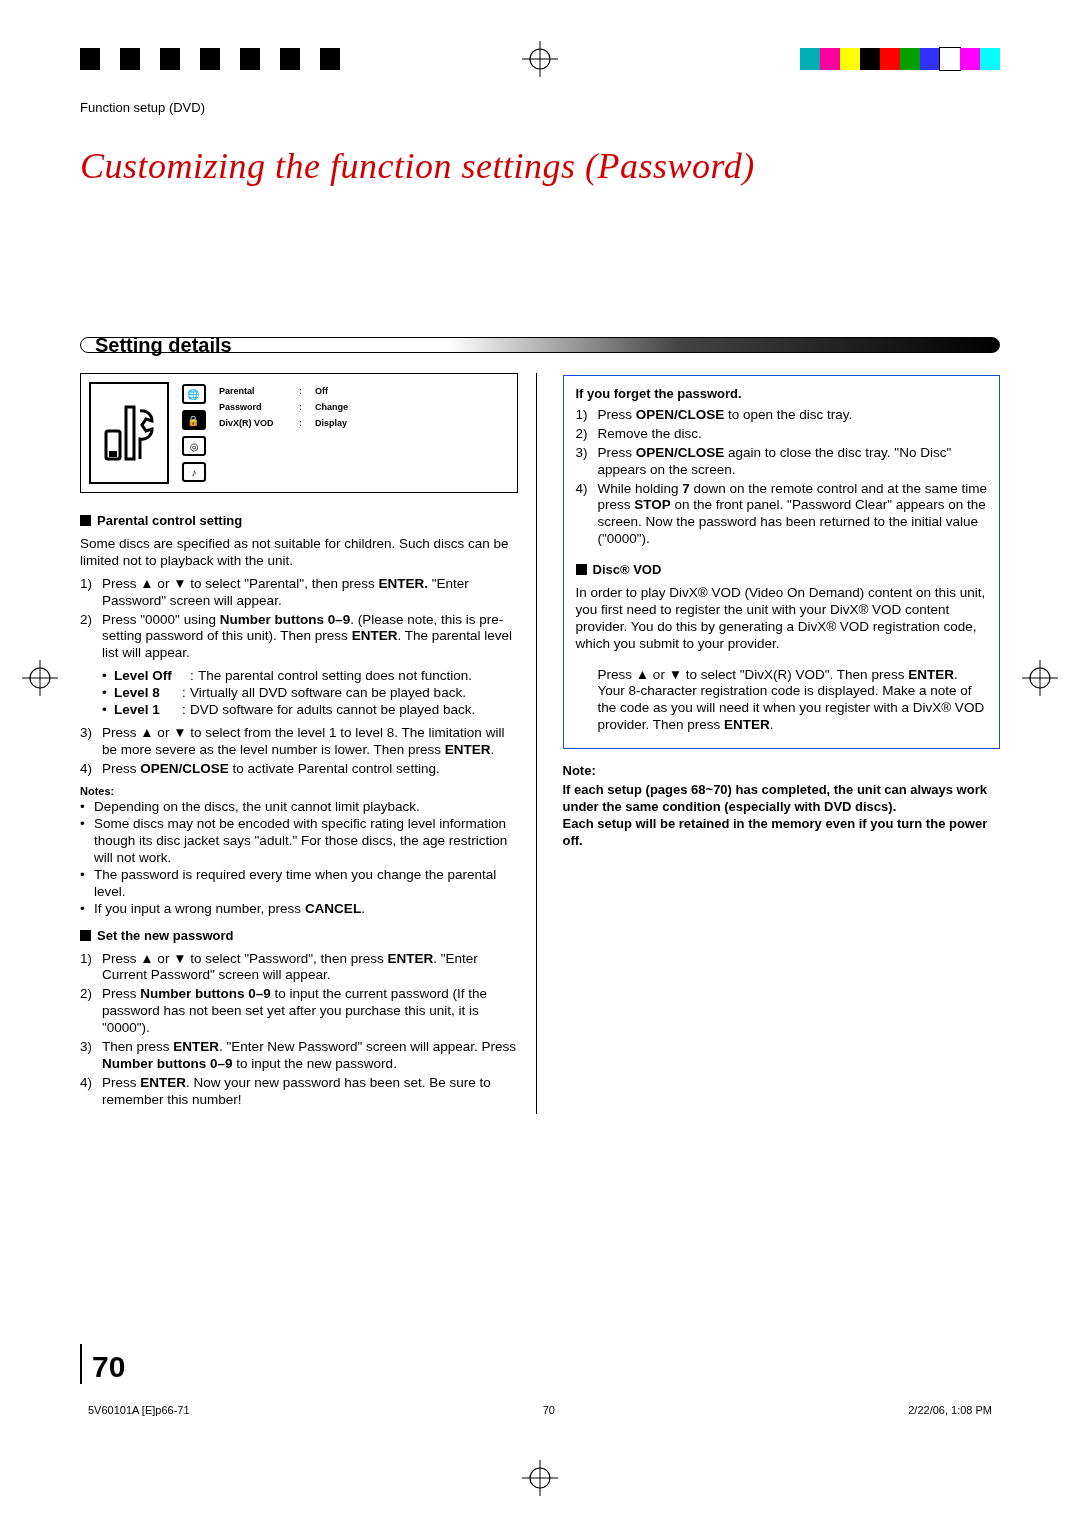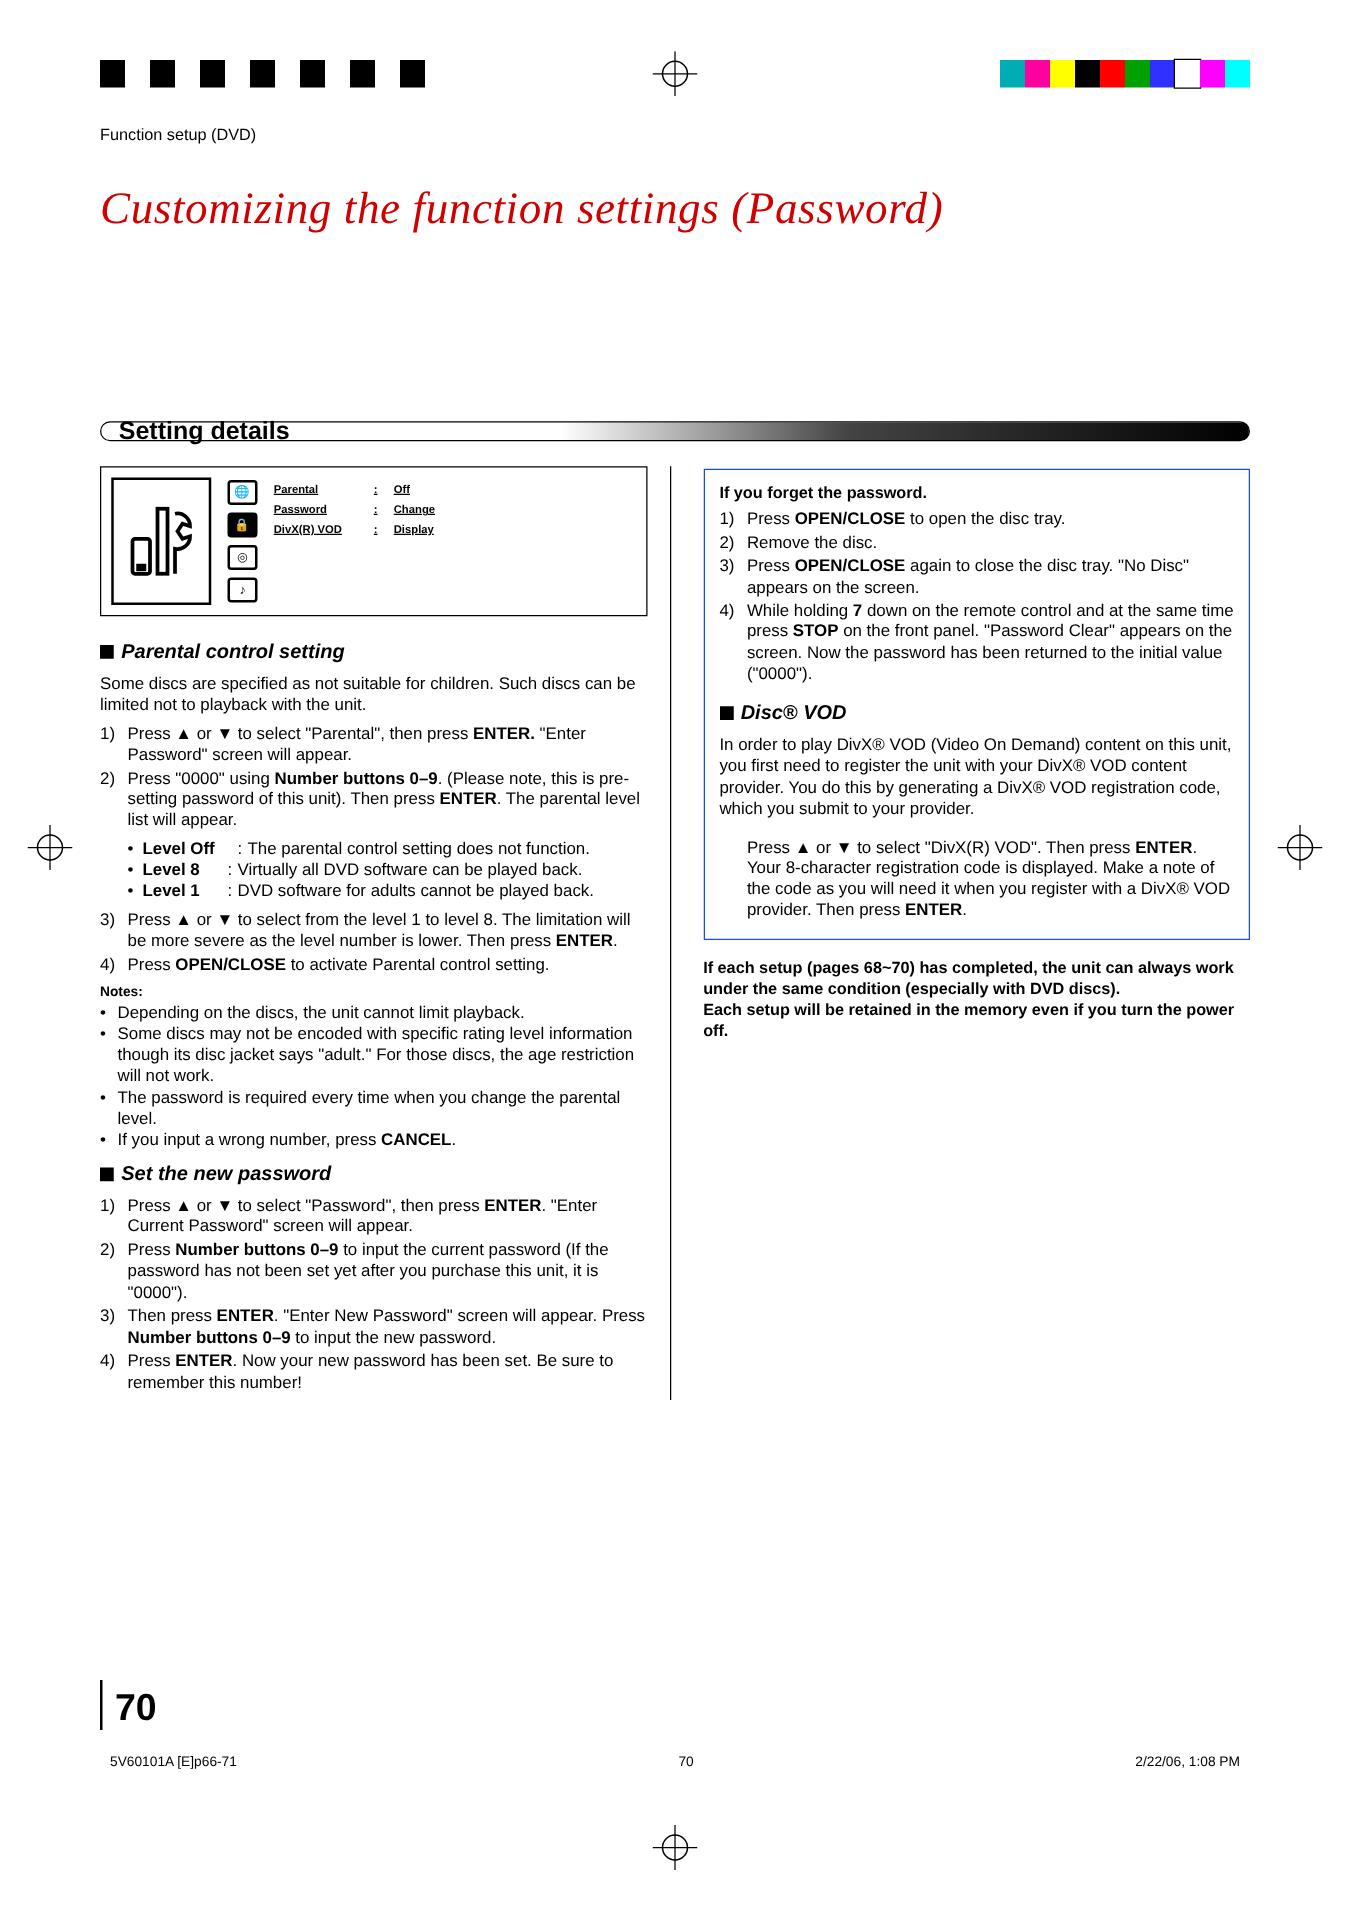--- a/index.html
+++ b/index.html
@@ -93,26 +93,26 @@
     width: 24px; height: 20px; border:2px solid #000; border-radius:3px;
     display:flex; align-items:center; justify-content:center;
     font-size:10px;
   }
   .diagram-list-icons .mini.sel { background:#000; color:#fff; }
   .diagram-items {
     flex:1;
     font-size: 9px; font-weight:bold;
     display:flex; flex-direction:column; gap: 6px; padding-top: 4px;
   }
-  .diagram-row { display:flex;text-decoration:underline; }
+  .diagram-row { display:flex; }
   .diagram-row .k { width: 80px; }
   .diagram-row .sep { width: 16px; }
 
   
-  .block-head { font-size: 16px; font-weight: bold; margin: 10px 0 8px 0; font-style: italic; }
+  .block-head { font-size: 13px; font-weight: bold; margin: 10px 0 8px 0; }
   .block-head .sq { display:inline-block; width:11px; height:11px; background:#000; margin-right:6px; vertical-align:-1px; }
   p, li { font-size: 13.5px; line-height: 1.25; }
   ol.num { list-style: none; padding-left: 0; margin: 6px 0; }
   ol.num > li { display:flex; margin-bottom: 2px; }
   ol.num > li .n { width: 22px; flex-shrink:0; }
   ol.num > li .t { flex:1; }
   .sub { padding-left: 22px; margin-top: 2px; }
   .sub-row { display:flex; font-size:13.5px; line-height:1.25; }
   .sub-row .dot { width:12px; }
   .sub-row .lab { width: 68px; font-weight:bold; }
@@ -350,20 +350,21 @@
                 <span class="t">While holding <b>7</b> down on the remote control and at the same time press <b>STOP</b> on the front panel. "Password Clear" appears on the screen. Now the password has been returned to the initial value ("0000").</span>
               </li>
             </ol>
 
           <div class="block-head" style="margin-top:14px;"><span class="sq"></span><span>Disc® VOD</span></div>
           <p>In order to play DivX® VOD (Video On Demand) content on this unit, you first need to register the unit with your DivX® VOD content provider. You do this by generating a DivX® VOD registration code, which you submit to your provider.</p>
           <p style="margin-top:14px;padding-left:22px;" id="divx-step">Press ▲ or ▼ to select "DivX(R) VOD". Then press <b>ENTER</b>. Your 8-character registration code is displayed. Make a note of the code as you will need it when you register with a DivX® VOD provider. Then press <b>ENTER</b>.</p>
         </div>
 
         <div class="right-note">
+          <span class="lead">Note:</span>
           <span id="note-lines">If each setup (pages 68~70) has completed, the unit can always work under the same condition (especially with DVD discs).<br>Each setup will be retained in the memory even if you turn the power off.</span>
         </div>
       </div>
     </div>
   </div>
 
   <div class="page-num-sep"></div>
   <div class="page-num">70</div>
 
   <div class="footer">

